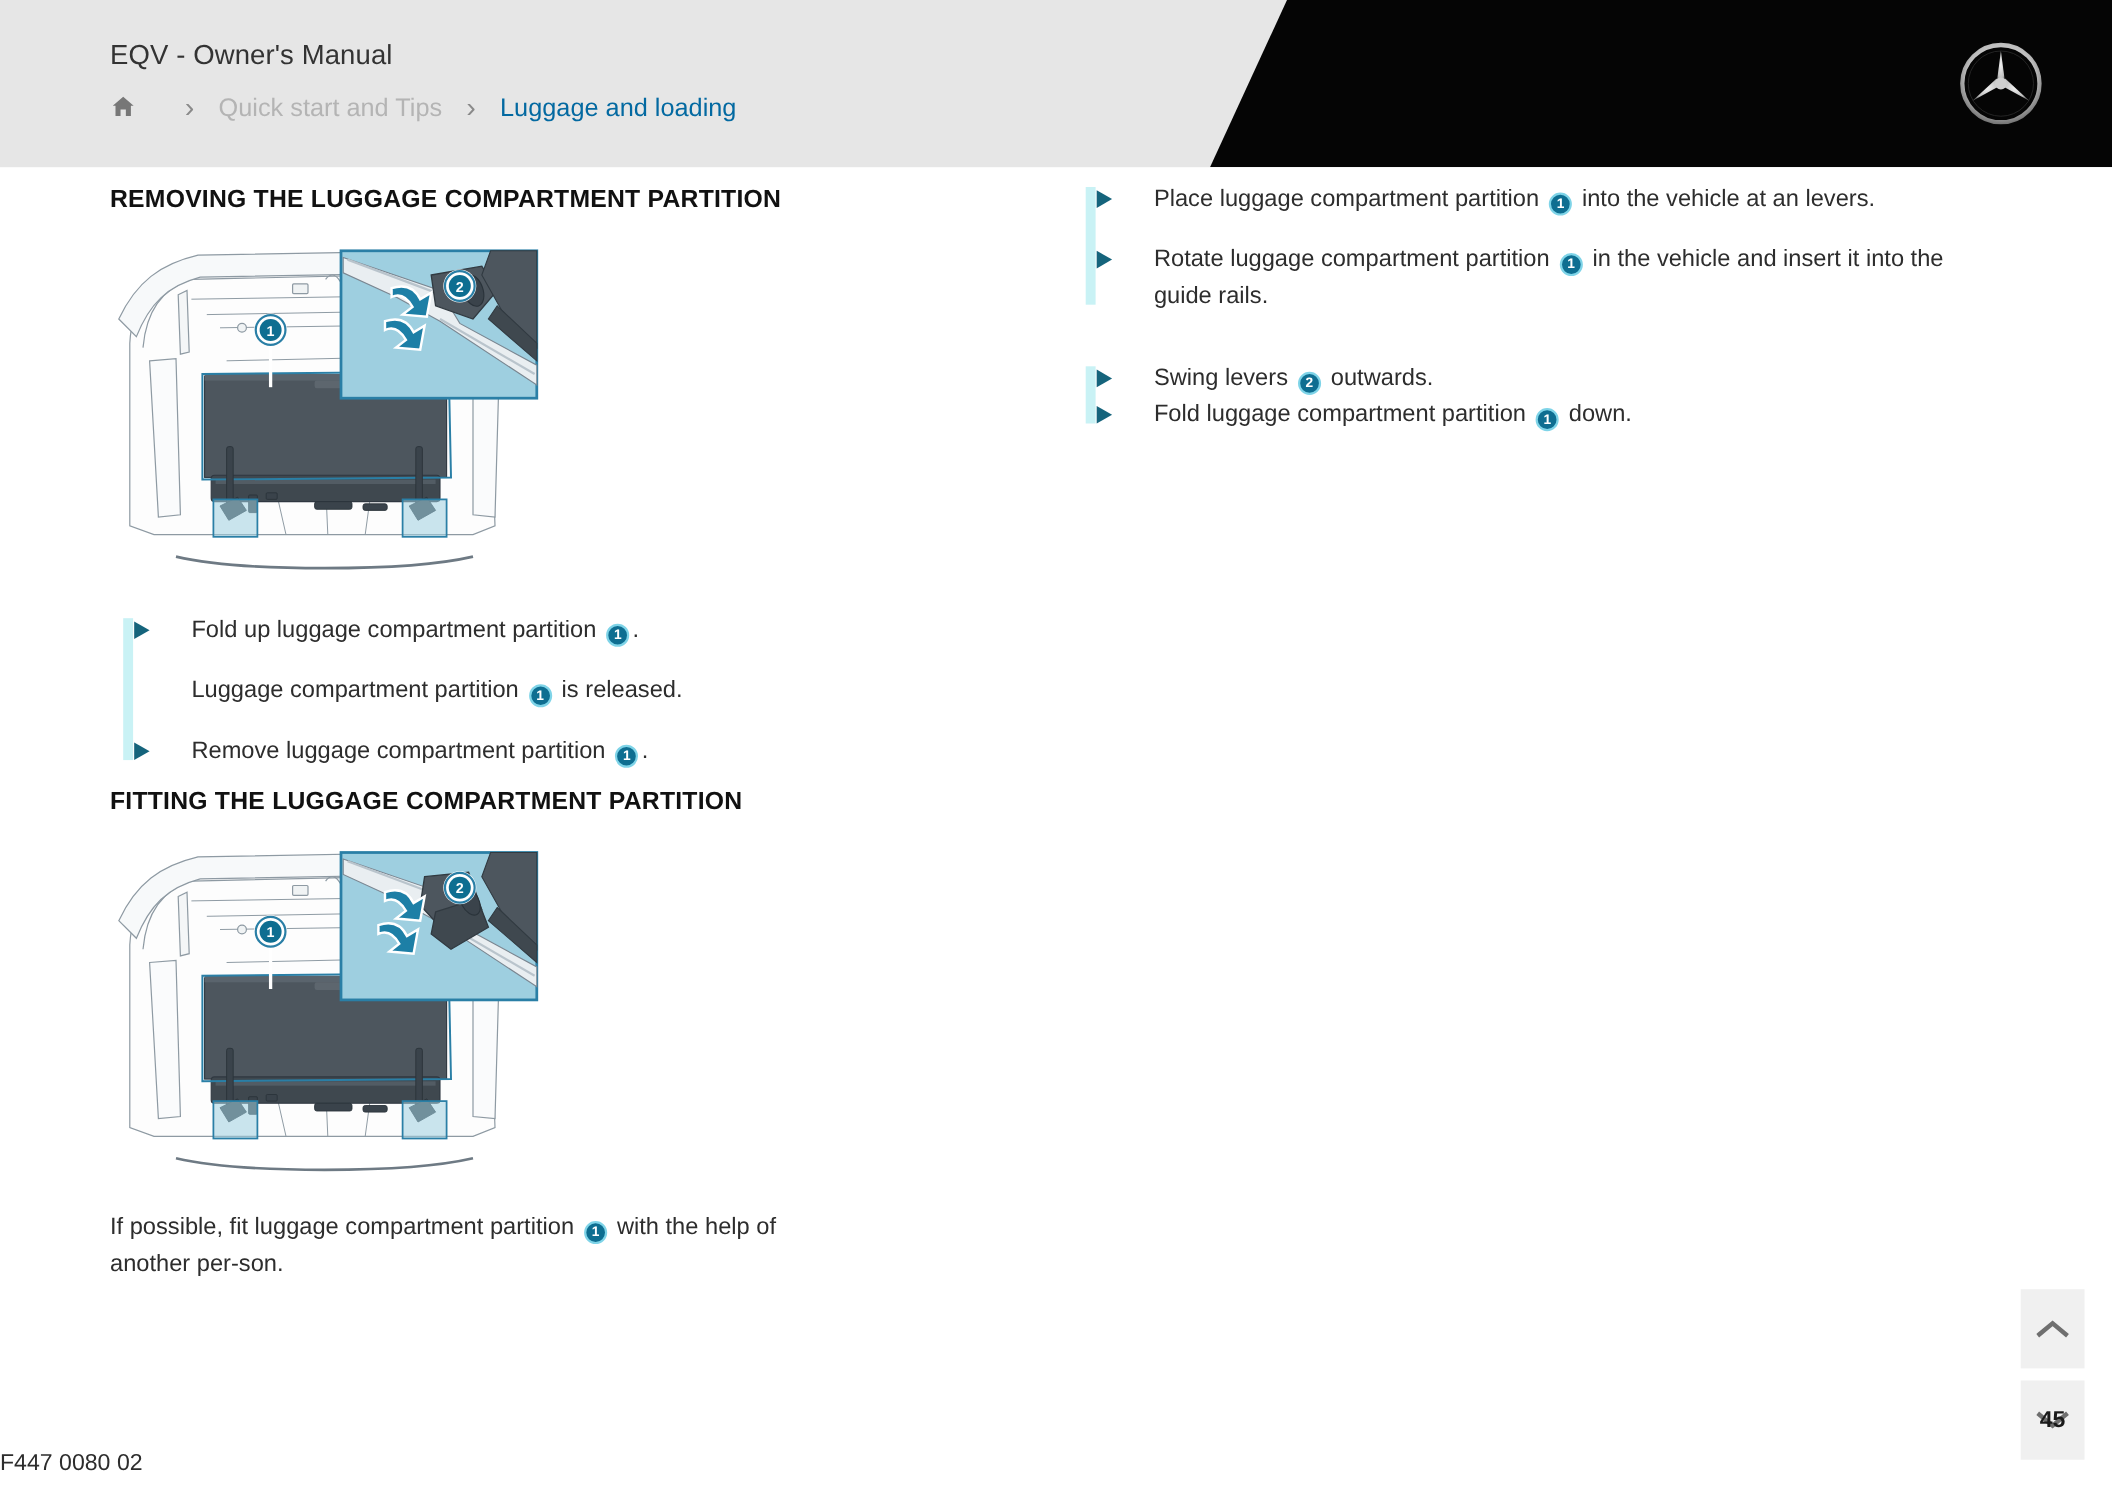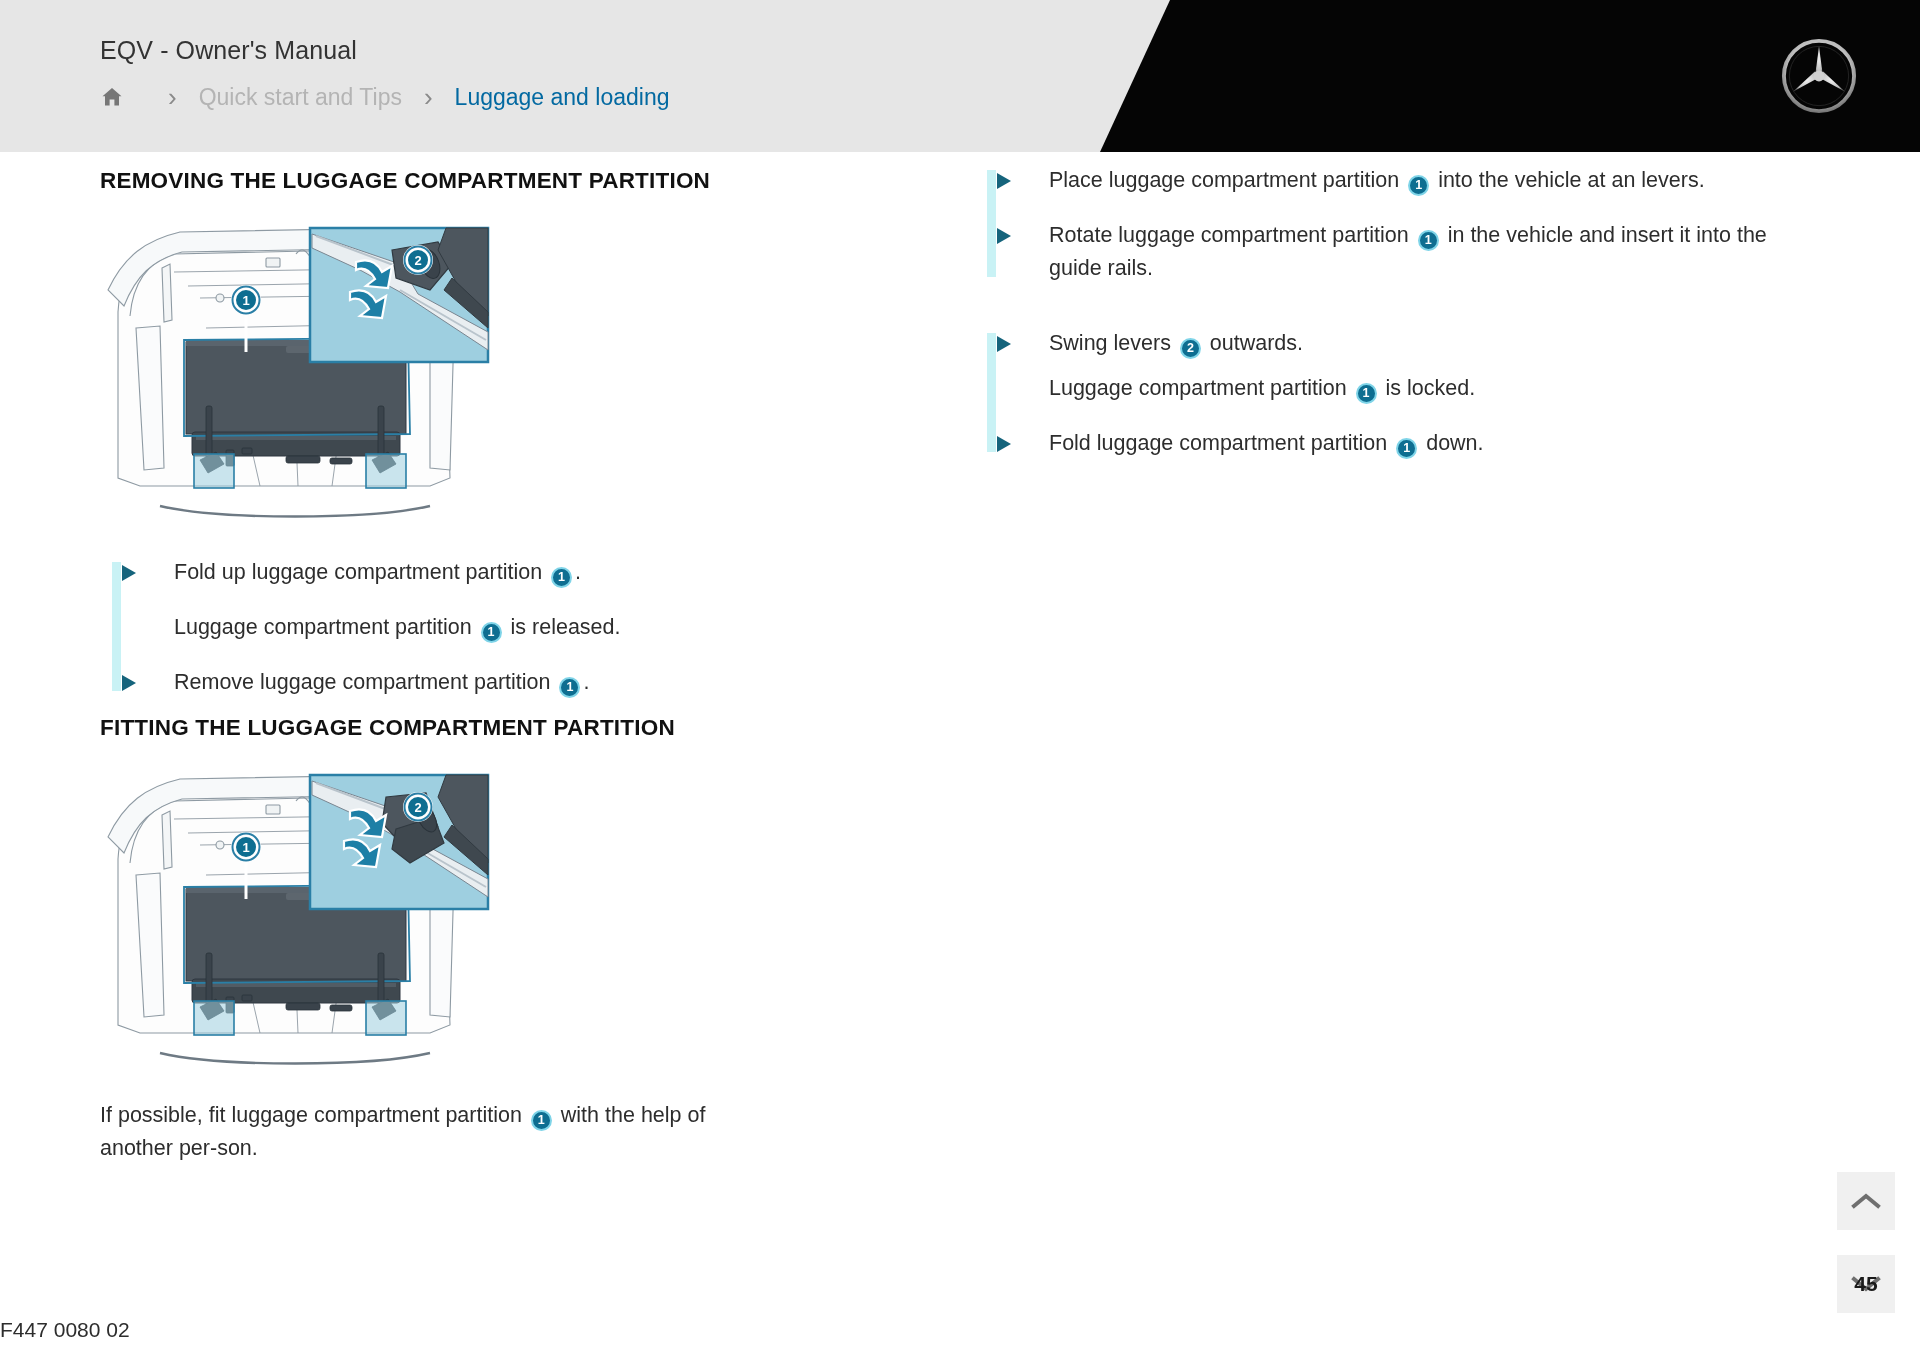--- a/index.html
+++ b/index.html
@@ -81,21 +81,21 @@
     display: inline-block; position: relative; top: 2px;
     width: 21px; height: 21px; border-radius: 50%;
     background: #0e6e91; border: 2px solid #7fd4e8;
     color: #ffffff; font-size: 12.5px; font-weight: bold;
     line-height: 17px; text-align: center;
     margin: 0 3px; vertical-align: baseline;
   }
 
   
   .navbtn {
-    position: absolute; width: 58px; height: 58px;
+    position: absolute; width: 58px; height: 72px;
     background: #f0f0f0; display: flex; align-items: center; justify-content: center;
   }
   .navbtn.up   { right: 25px; top: 1172px; }
   .navbtn.down { right: 25px; top: 1255px; }
   .pagenum {
     position: absolute; left: 0; top: 0; width: 100%; height: 100%;
     display: flex; align-items: center; justify-content: center;
     font-size: 21px; font-weight: bold; color: #1a1a1a;
   }
 
@@ -345,21 +345,20 @@
         </div>
       </div>
 
 
       <div class="steps" style="margin-top:42px;">
         <div class="step" style="margin-bottom:0;">
           <span class="tri"></span>
           <span class="step-text"><span>Swing levers </span><span class="cue">2</span><span> outwards.</span></span>
         </div>
 
-        <div class="sub-text" style="margin-bottom:22px;"><span>Luggage compartment partition </span><span class="cue">1</span><span> is locked.</span></div>
 
         <div class="step">
           <span class="tri"></span>
           <span class="step-text"><span>Fold luggage compartment partition </span><span class="cue">1</span><span> down.</span></span>
         </div>
       </div>
     </div>
   </div>
 
   <div class="navbtn up">

